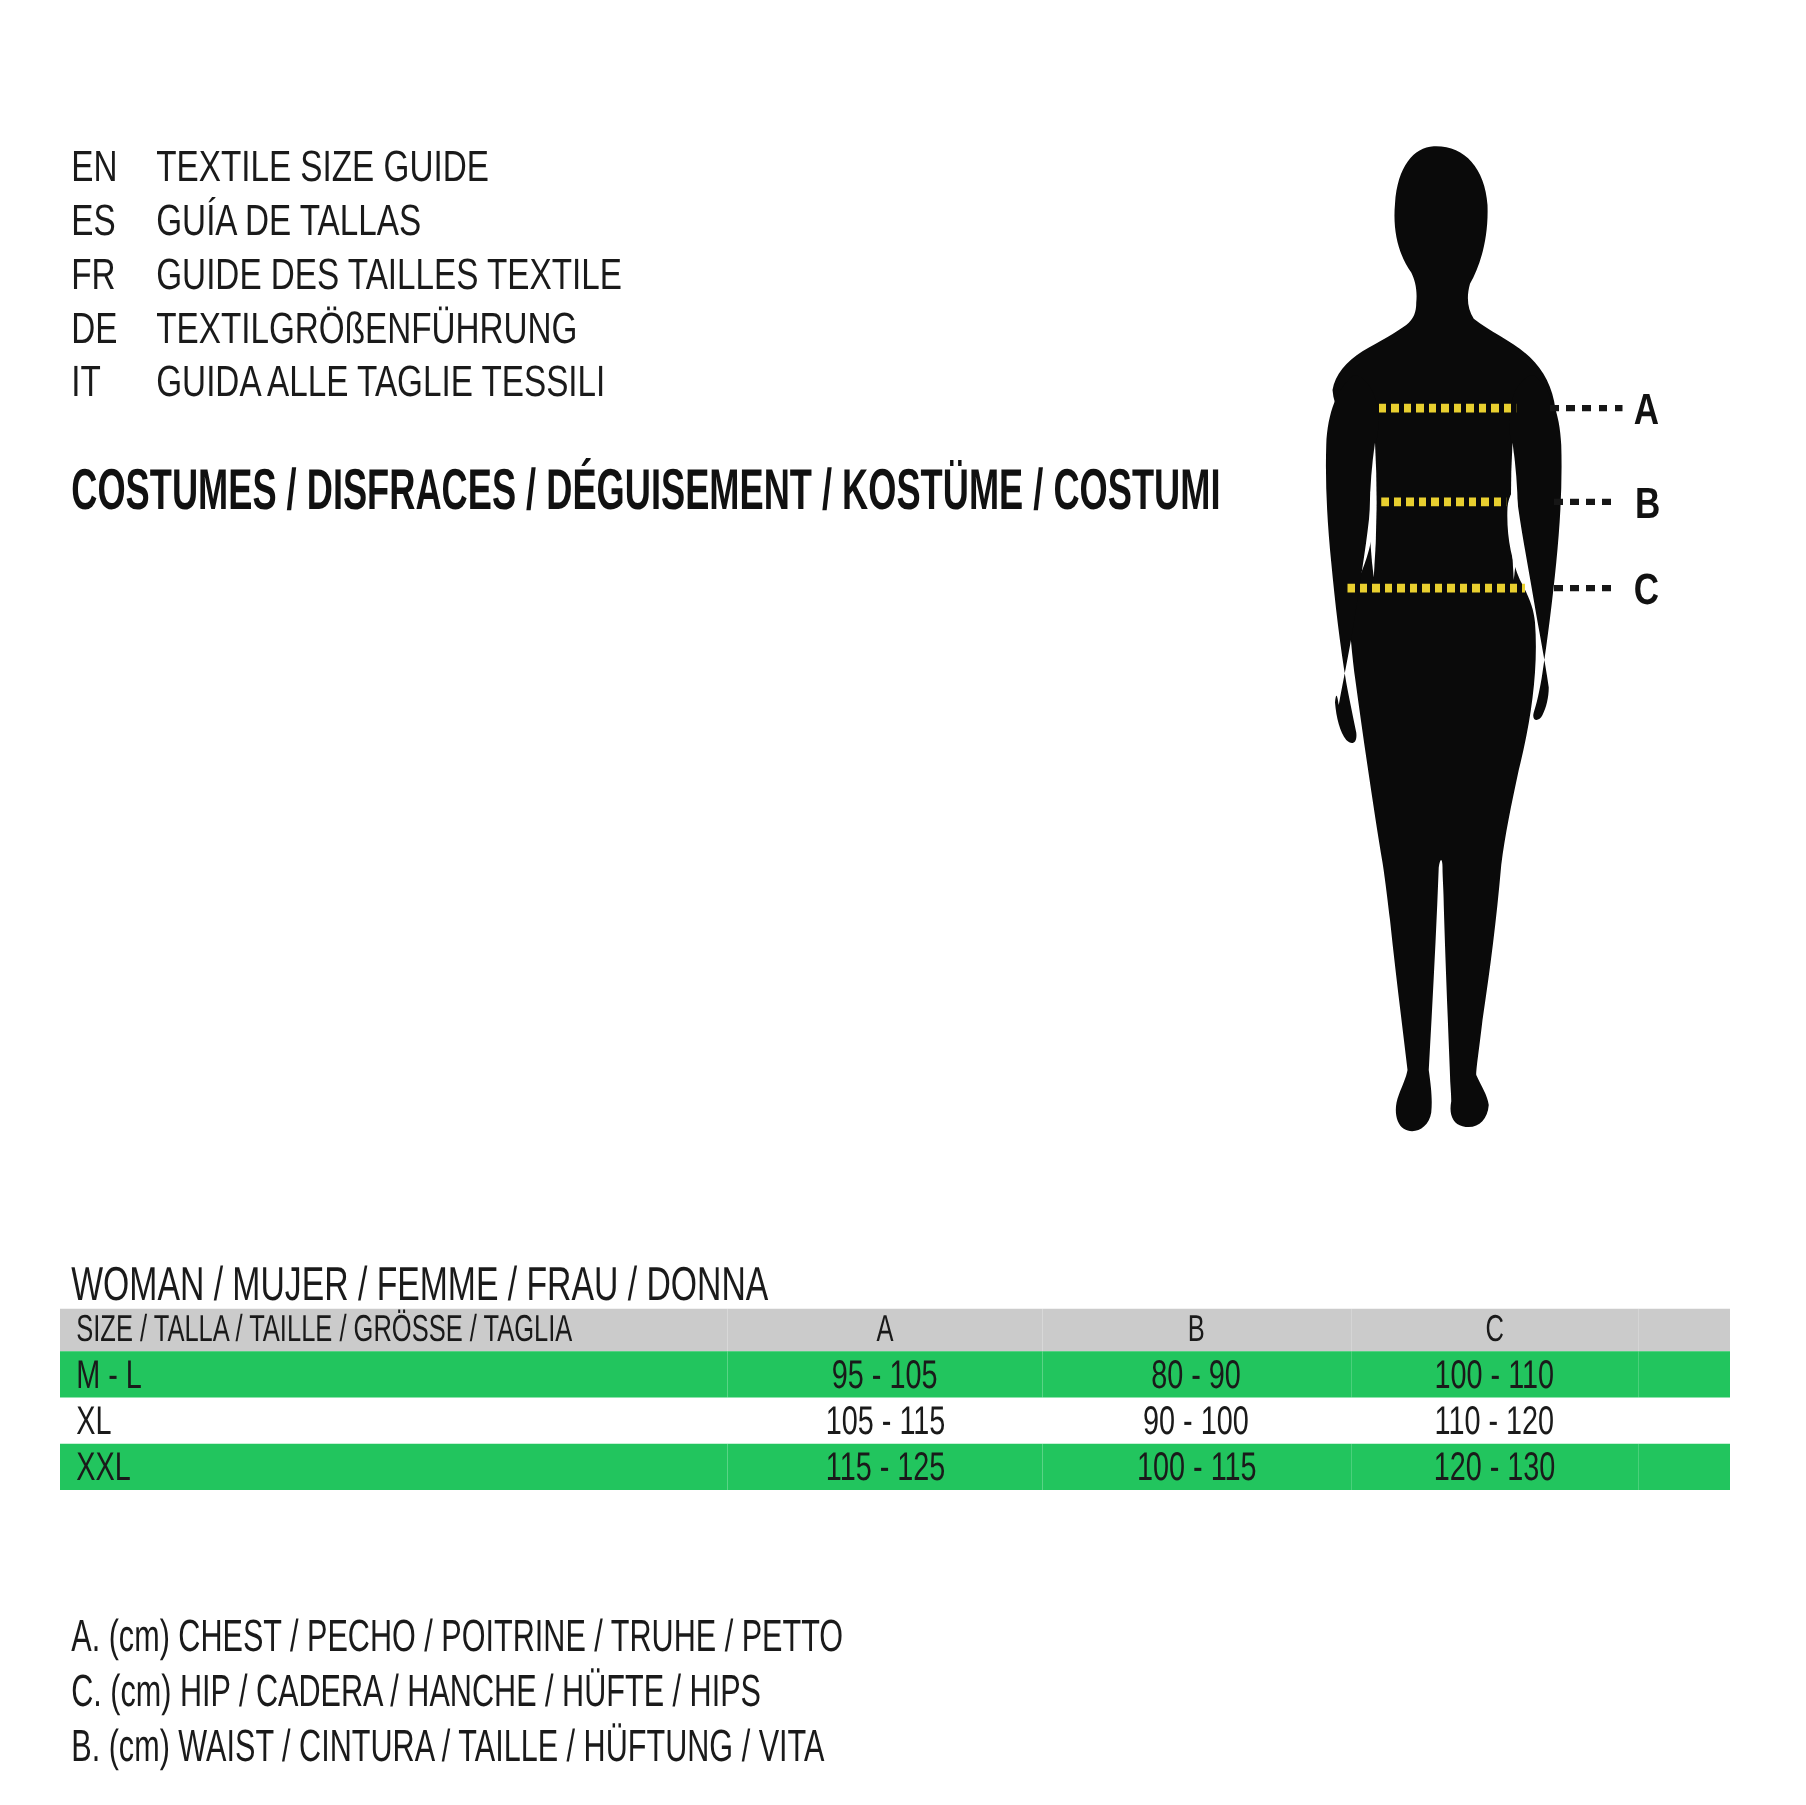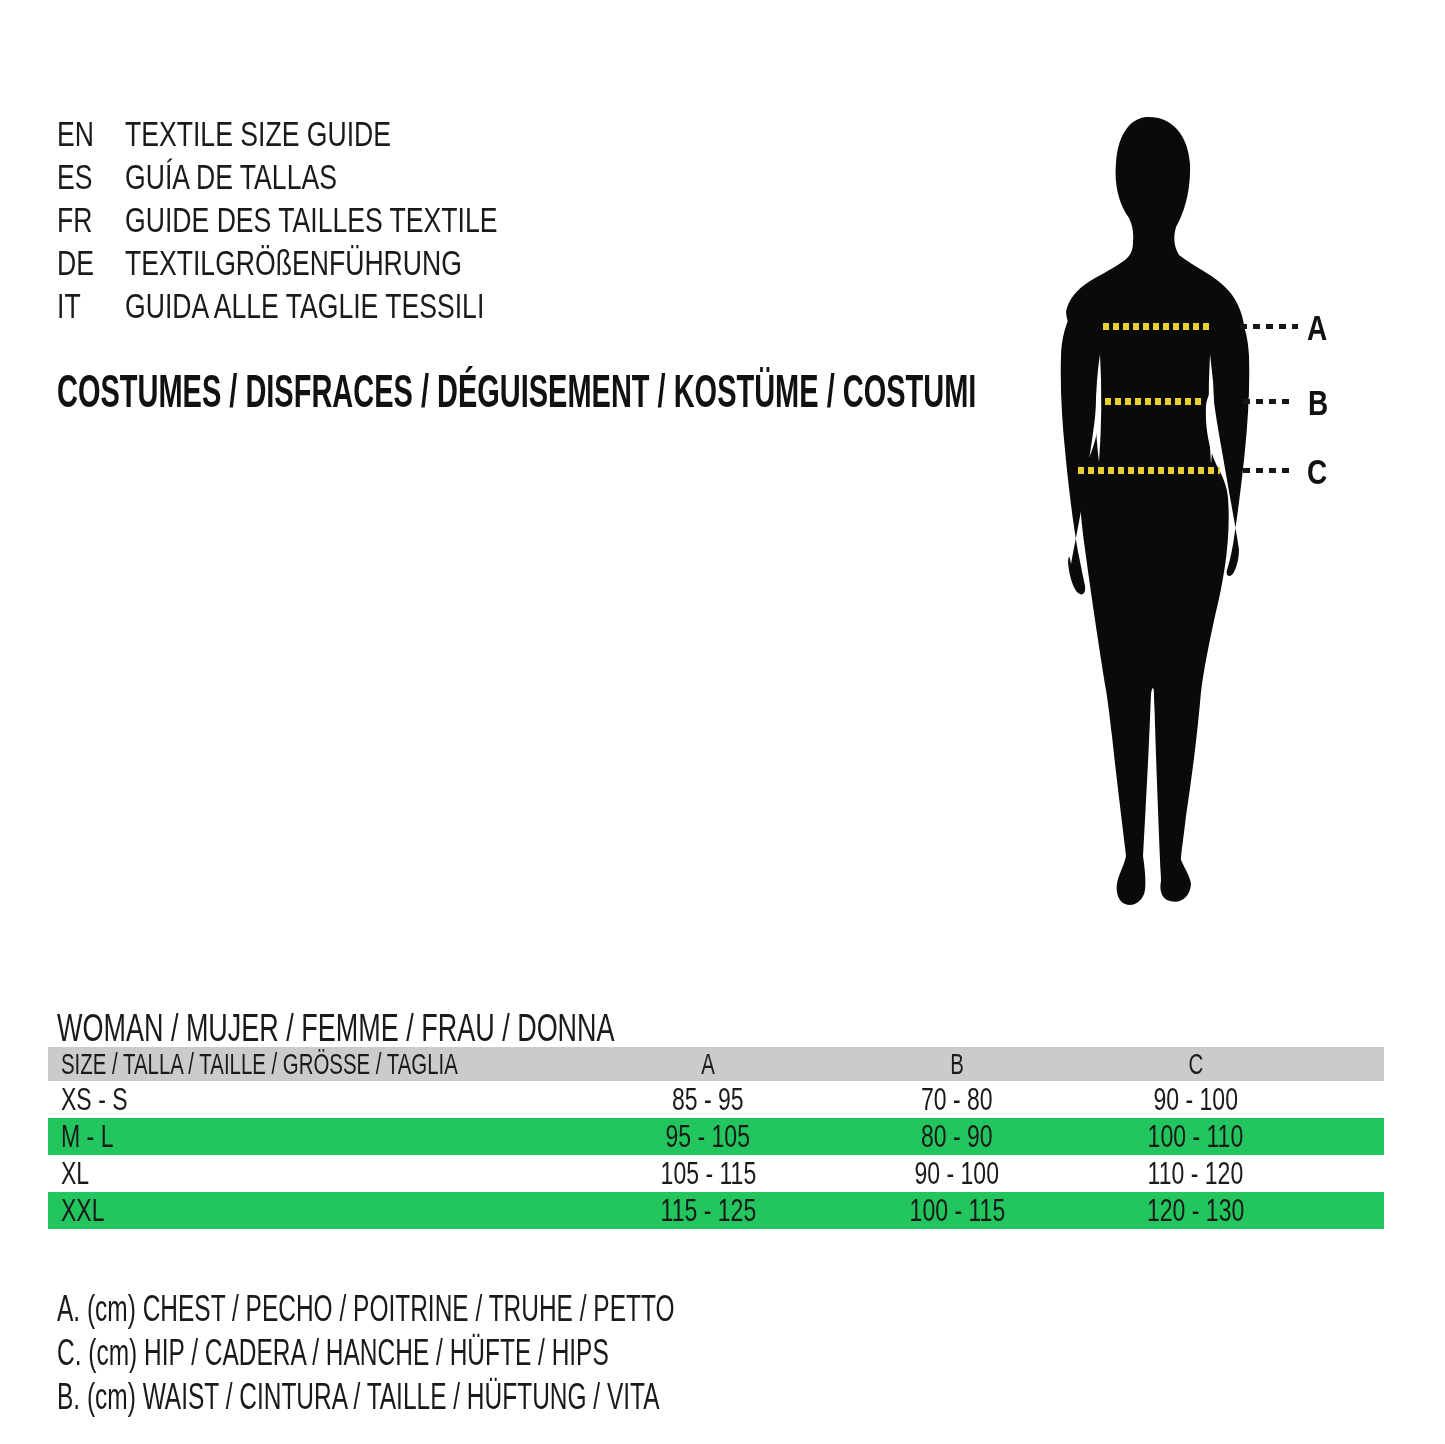--- a/index.html
+++ b/index.html
@@ -212,27 +212,20 @@
     <thead>
       <tr>
         <th class="cell-label"><span class="cx">SIZE / TALLA / TAILLE / GRÖSSE / TAGLIA</span></th>
         <th class="cell-num"><span class="cx cxc">A</span></th>
         <th class="cell-num"><span class="cx cxc">B</span></th>
         <th class="cell-num"><span class="cx cxc">C</span></th>
         <th></th>
       </tr>
     </thead>
     <tbody>
-      <tr>
-        <td class="cell-label"><span class="cx">XS - S</span></td>
-        <td class="cell-num"><span class="cx cxc">85 - 95</span></td>
-        <td class="cell-num"><span class="cx cxc">70 - 80</span></td>
-        <td class="cell-num"><span class="cx cxc">90 - 100</span></td>
-        <td></td>
-      </tr>
       <tr class="alt">
         <td class="cell-label"><span class="cx">M - L</span></td>
         <td class="cell-num"><span class="cx cxc">95 - 105</span></td>
         <td class="cell-num"><span class="cx cxc">80 - 90</span></td>
         <td class="cell-num"><span class="cx cxc">100 - 110</span></td>
         <td></td>
       </tr>
       <tr>
         <td class="cell-label"><span class="cx">XL</span></td>
         <td class="cell-num"><span class="cx cxc">105 - 115</span></td>

